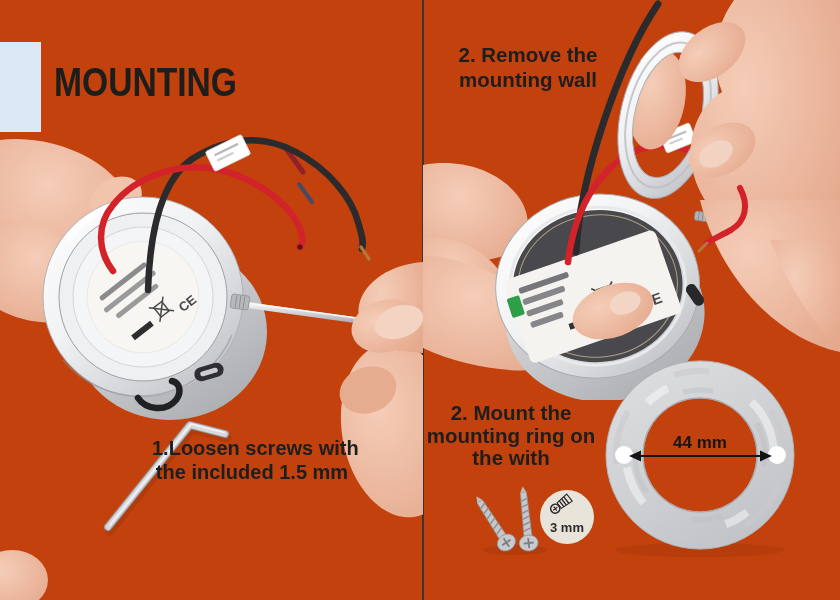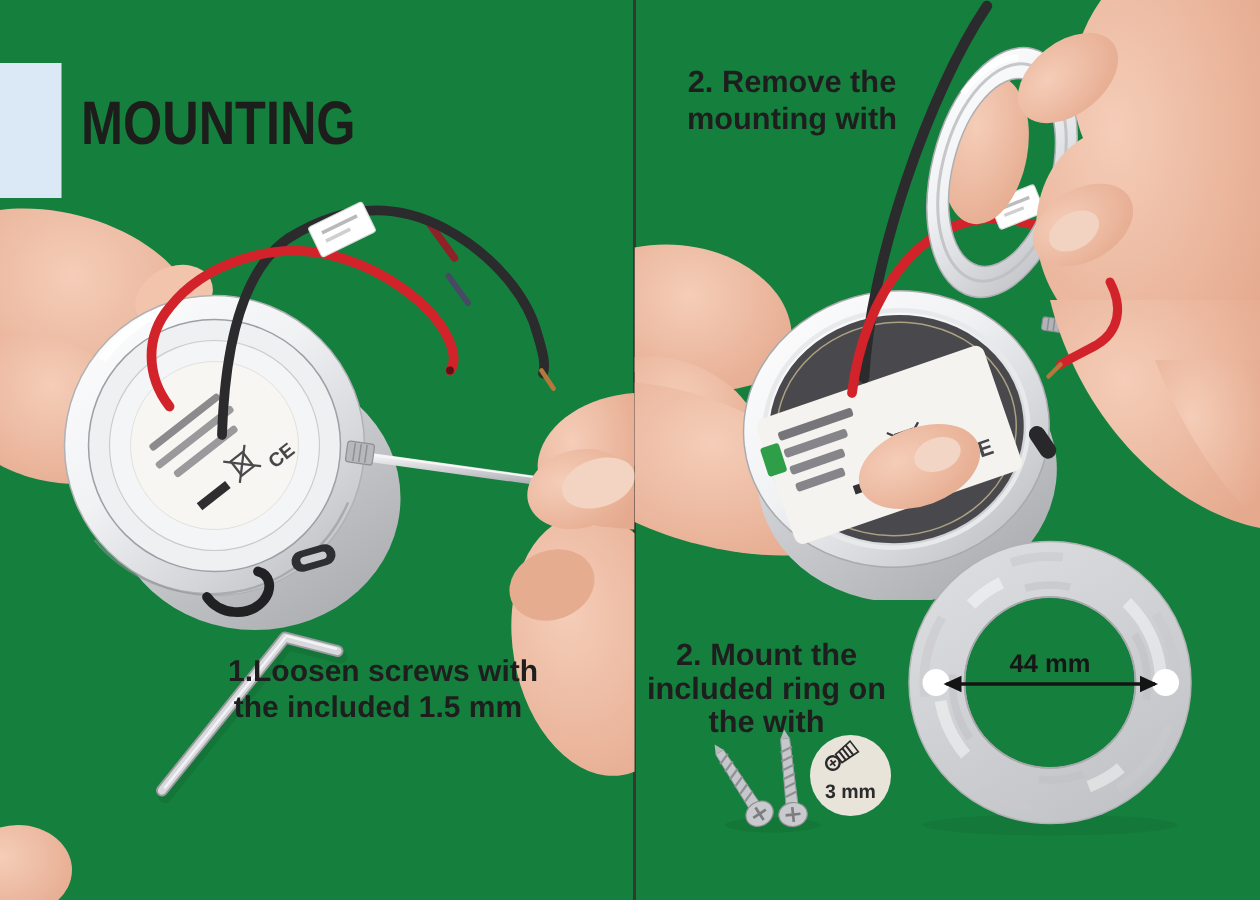--- a/index.html
+++ b/index.html
@@ -1,30 +1,30 @@
 <!DOCTYPE html>
 <html><head>
 <meta charset="utf-8">
 <style>
   html,body{margin:0;padding:0;background:#e9e9e9;}
-  .canvas{position:relative;width:840px;height:600px;background:#15803d;overflow:hidden;
+  .canvas{position:relative;width:840px;height:600px;background:#c2410c;overflow:hidden;
           font-family:"Liberation Sans","DejaVu Sans",sans-serif;}
   .accent{position:absolute;left:0;top:42px;width:41px;height:90px;background:#dbe9f6;}
   .divider{position:absolute;left:422px;top:0;width:2px;height:600px;background:#3a3432;}
   .title{position:absolute;left:54px;top:59px;margin:0;font-size:41px;font-weight:800;
          color:#1d1d1b;letter-spacing:0;transform:scaleX(.82);transform-origin:left top;white-space:nowrap;}
   .ph{position:absolute;display:block;}
   .ph-left{left:0;top:0;}
   .ph-rt{left:423px;top:0;}
   .ph-rb{left:423px;top:340px;}
   .cap{position:absolute;font-weight:700;color:#1e1e1e;text-align:center;}
   .cap div{white-space:nowrap;}
   .cap-loosen{left:152px;top:437px;width:200px;font-size:20px;line-height:23.5px;}
   .cap-remove{left:438px;top:42px;width:180px;font-size:20.5px;line-height:25px;}
-  .cap-mount{left:421px;top:402px;width:180px;font-size:20.5px;line-height:22.5px;margin-top:24px;}
+  .cap-mount{left:421px;top:402px;width:180px;font-size:20.5px;line-height:22.5px;}
   text.dim{font-family:"Liberation Sans","DejaVu Sans",sans-serif;font-size:17px;font-weight:700;fill:#161616;}
   text.badge-t{font-family:"Liberation Sans","DejaVu Sans",sans-serif;font-size:13px;font-weight:700;fill:#2b2b2c;}
   text.ce{font-family:"Liberation Sans","DejaVu Sans",sans-serif;font-weight:700;fill:#47474b;}
 </style>
 </head>
 <body>
 
 <div class="canvas">
 
   <div class="accent"></div>
@@ -254,22 +254,22 @@
     </g>
   </svg>
 
   <div class="cap cap-loosen">
     <div>1.Loosen screws with</div>
     <div>the included 1.5 mm</div>
   </div>
 
   <div class="cap cap-remove">
     <div>2. Remove the</div>
-    <div>mounting with</div>
+    <div>mounting wall</div>
   </div>
 
   <div class="cap cap-mount">
     <div>2. Mount the</div>
-    <div>included ring on</div>
+    <div>mounting ring on</div>
     <div>the with</div>
   </div>
 
 </div>
 
 </body></html>

